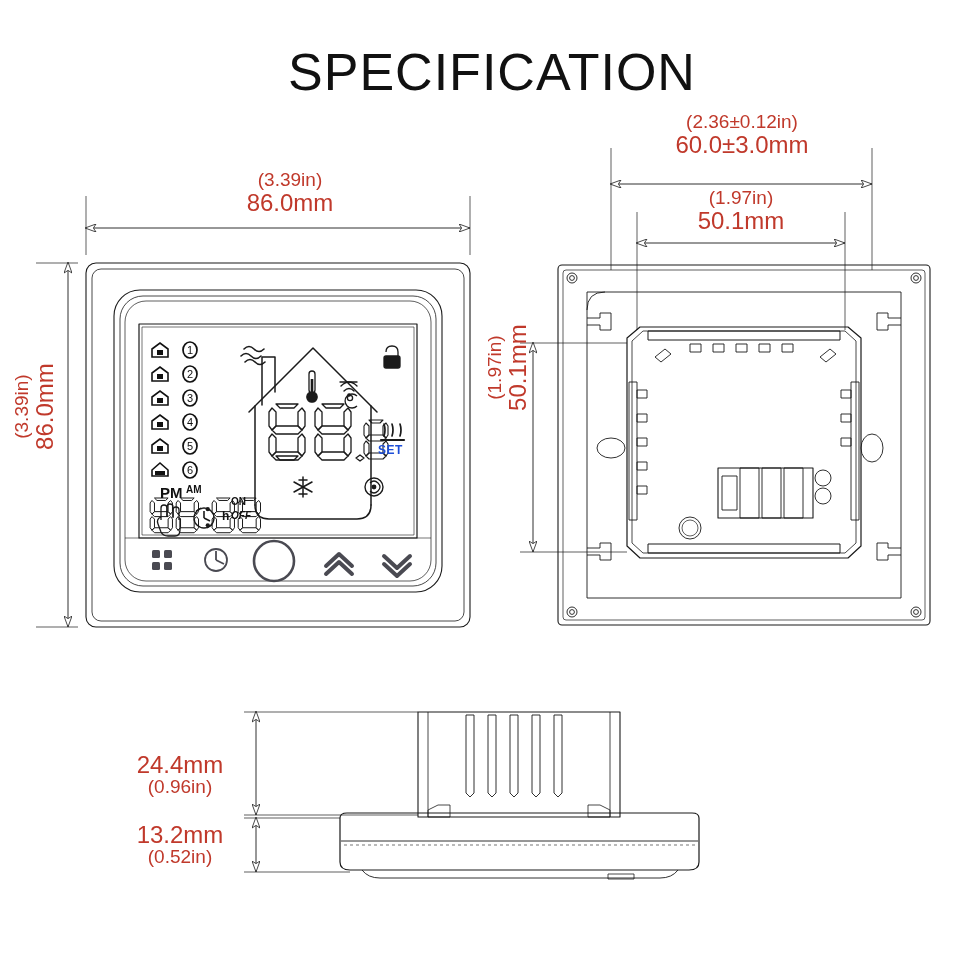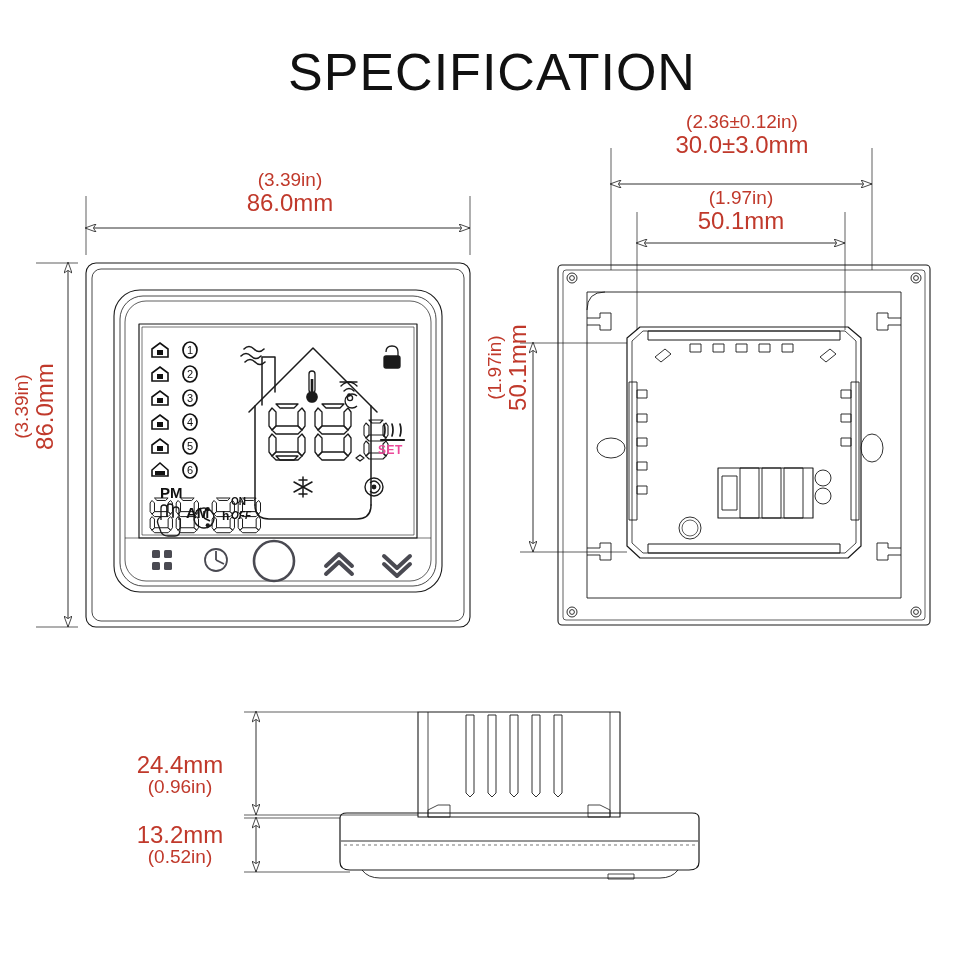--- a/index.html
+++ b/index.html
@@ -372,25 +372,25 @@
       <line x1="418" y1="815" x2="244" y2="815" stroke-width="0.7"></line>
       <line x1="256" y1="712" x2="256" y2="815" stroke-width="0.9" marker-start="url(#arrL)" marker-end="url(#arrR)"></line>
 
       <line x1="340" y1="818" x2="244" y2="818" stroke-width="0.7"></line>
       <line x1="350" y1="872" x2="244" y2="872" stroke-width="0.7"></line>
       <line x1="256" y1="818" x2="256" y2="872" stroke-width="0.9" marker-start="url(#arrL)" marker-end="url(#arrR)"></line>
     </g>
   </svg>
 
   <div style="position:absolute;left:160px;top:484px;font-size:15px;font-weight:bold;color:#111;">PM</div>
-  <div style="position:absolute;left:186px;top:484px;font-size:15px;font-weight:bold;color:#111;margin-top:20px;">AM</div>
+  <div style="position:absolute;left:186px;top:484px;font-size:10px;font-weight:bold;color:#111;">AM</div>
   <div style="position:absolute;left:222px;top:509px;font-size:12px;font-weight:bold;color:#111;">h</div>
   <div style="position:absolute;left:231px;top:496px;font-size:10px;font-weight:bold;color:#111;">ON</div>
   <div style="position:absolute;left:231px;top:510px;font-size:10px;font-weight:bold;color:#111;font-style:italic;">OFF</div>
-  <div style="position:absolute;left:378px;top:443px;font-size:12px;font-weight:bold;color:#ec4899;letter-spacing:0.5px;">SET</div>
+  <div style="position:absolute;left:378px;top:443px;font-size:12px;font-weight:bold;color:#1d4ed8;letter-spacing:0.5px;">SET</div>
 
   <div id="mode-col" style="position:absolute;left:150px;top:338px;width:60px;">
       <div style="display: flex; align-items: center; gap: 11px; height: 24px;">
         <svg width="20" height="18" viewBox="0 0 20 18">
           <path d="M2 8 L10 2 L18 8 L18 16 L2 16 Z" fill="none" stroke="#111" stroke-width="1.6"></path>
           <rect x="7" y="9" width="6" height="5" fill="#111"></rect>
         </svg>
         <svg width="18" height="18" viewBox="0 0 18 18">
           <ellipse cx="9" cy="9" rx="7" ry="8" fill="none" stroke="#111" stroke-width="1.7"></ellipse>
           <text x="9" y="13" text-anchor="middle" font-size="11" font-family="Liberation Sans, sans-serif" fill="#111">1</text>
@@ -453,21 +453,21 @@
     <span class="main">86.0mm</span>
   </div>
 
   <div class="dim vert" style="left:-67px;top:384px;width:204px;">
     <span class="sub">(3.39in)</span>
     <span class="main">86.0mm</span>
   </div>
 
   <div class="dim" style="left:639px;top:112px;width:206px;">
     <span class="sub">(2.36±0.12in)</span>
-    <span class="main">30.0±3.0mm</span>
+    <span class="main">60.0±3.0mm</span>
   </div>
 
   <div class="dim" style="left:638px;top:188px;width:206px;">
     <span class="sub">(1.97in)</span>
     <span class="main">50.1mm</span>
   </div>
 
   <div class="dim vert" style="left:406px;top:345px;width:204px;">
     <span class="sub">(1.97in)</span>
     <span class="main">50.1mm</span>

